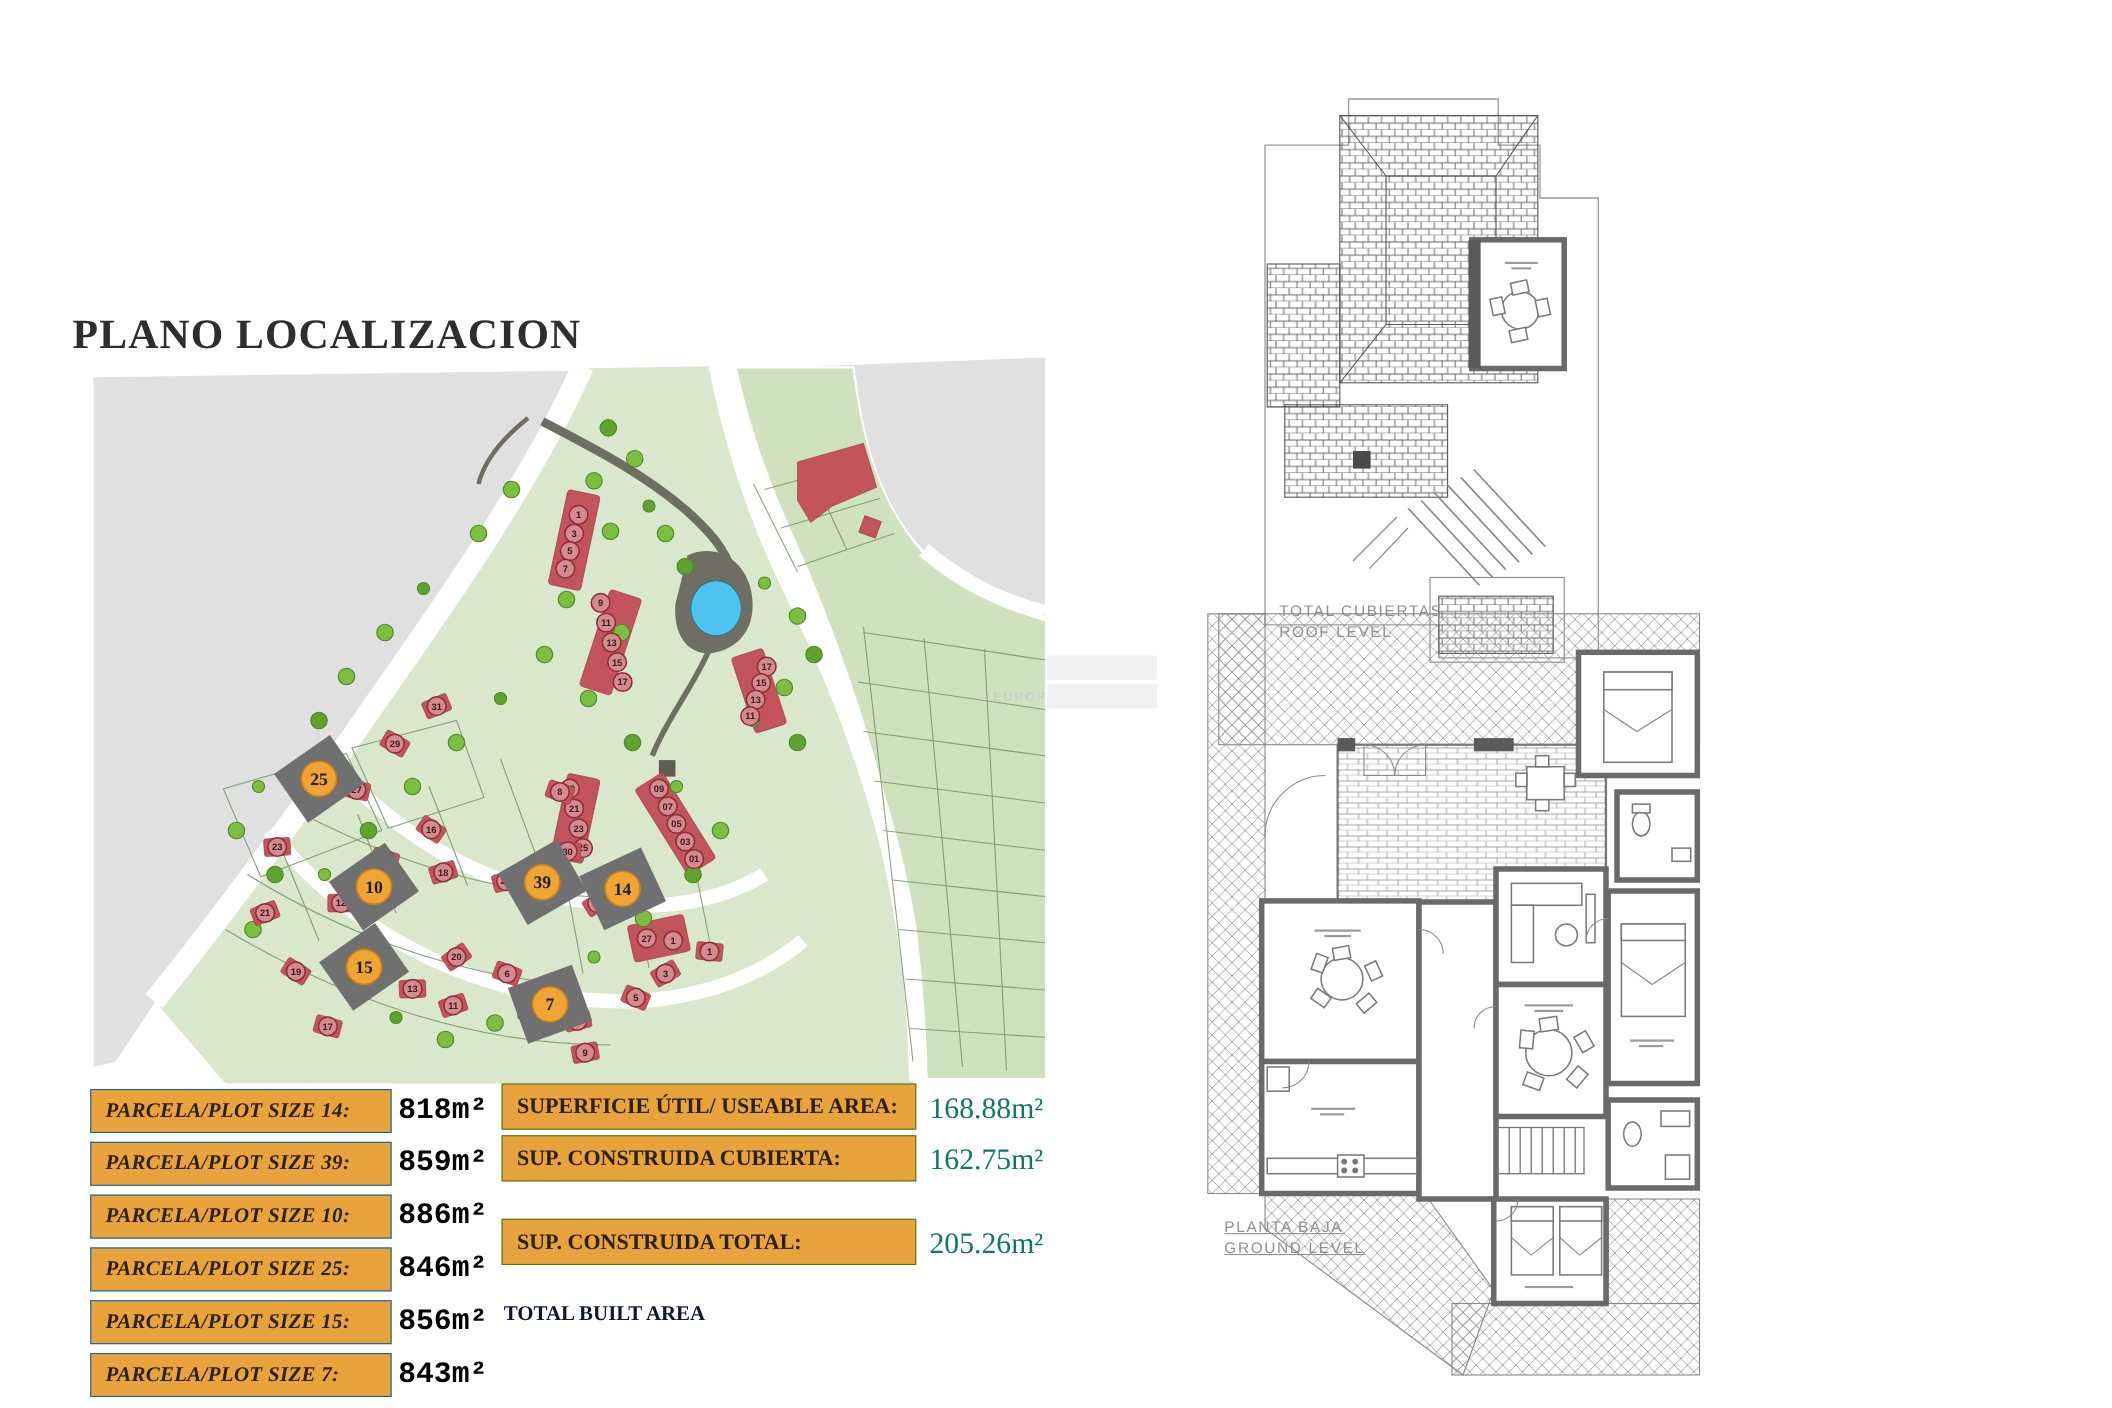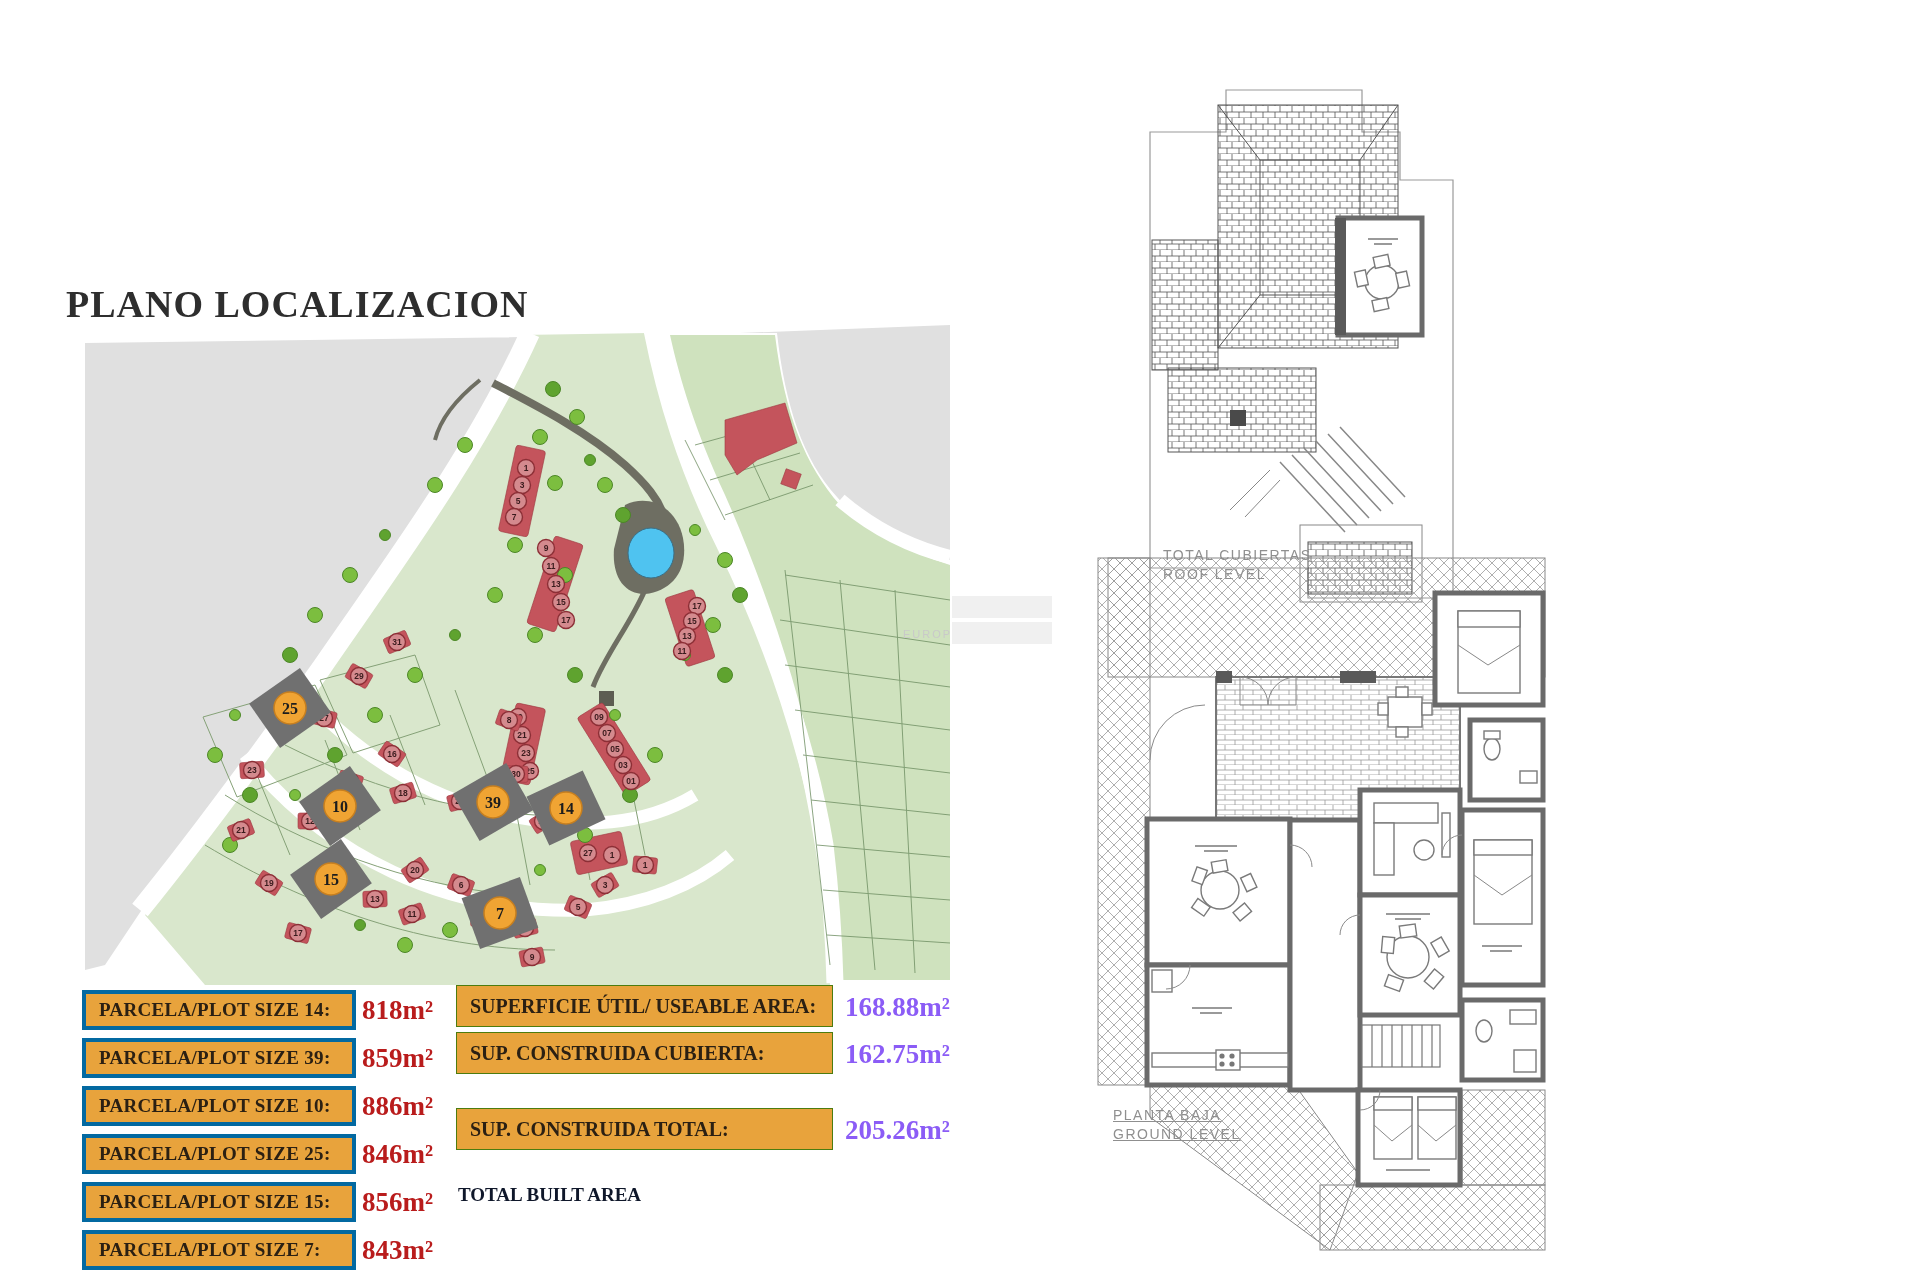--- a/index.html
+++ b/index.html
@@ -10,33 +10,33 @@
   }
   *{margin:0;padding:0;box-sizing:border-box;}
   html,body{width:1920px;height:1280px;background:#fff;overflow:hidden;
     font-family:"Liberation Serif",serif;}
   .abs{position:absolute;}
   #page{position:relative;width:1920px;height:1280px;background:#fff;border-radius:31px;}
 
   #main-title{left:66px;top:282px;font-size:38px;font-weight:700;
     letter-spacing:1px;color:#2e2e2e;}
   .plot-bar{position:absolute;left:82px;width:274px;height:40px;
-    background:var(--table-orange);border:4px solid #0369a1;
+    background:var(--table-orange);border:1px solid #0369a1;
     display:flex;align-items:center;padding-left:13px;
-    font-weight:700;font-size:19px;color:#2b2013;letter-spacing:.3px;}
+    font-weight:700;font-size:19px;color:#2b2013;letter-spacing:.3px;font-style:italic;}
   .plot-val{position:absolute;left:362px;width:150px;height:40px;
-    font-weight:700;font-size:27px;color:#b91c1c;display:flex;align-items:center;}
+    font-weight:700;font-size:27px;color:#000000;display:flex;align-items:center;font-family:Liberation Mono, monospace;}
 
   
   .area-bar{position:absolute;left:456px;width:377px;height:42px;
     background:var(--table-orange);border:1px solid #4d7c0f;
     display:flex;align-items:center;padding-left:13px;
     font-weight:700;font-size:20px;color:#2b2013;}
   .area-sub{position:absolute;left:458px;font-weight:700;font-size:19px;color:#0f172a;margin-top:28px;}
-  .area-val{position:absolute;left:845px;font-weight:700;font-size:27px;color:#8b5cf6;}
+  .area-val{position:absolute;left:845px;font-weight:400;font-size:27px;color:#0f766e;}
 
   .plan-caption{color:#8f8f8f;font-family:"Liberation Sans",sans-serif;
     font-size:14px;letter-spacing:1.5px;line-height:19px;}
 
   #watermark-text{left:903px;top:628px;font-family:"Liberation Sans",sans-serif;
     font-size:11px;color:#c9c9c9;letter-spacing:2px;}
   .wm-block{background:#ececec;opacity:.8;}
 
   svg{position:absolute;overflow:visible;}
   .room{fill:#ffffff;stroke:var(--plan-gray);stroke-width:5;}

